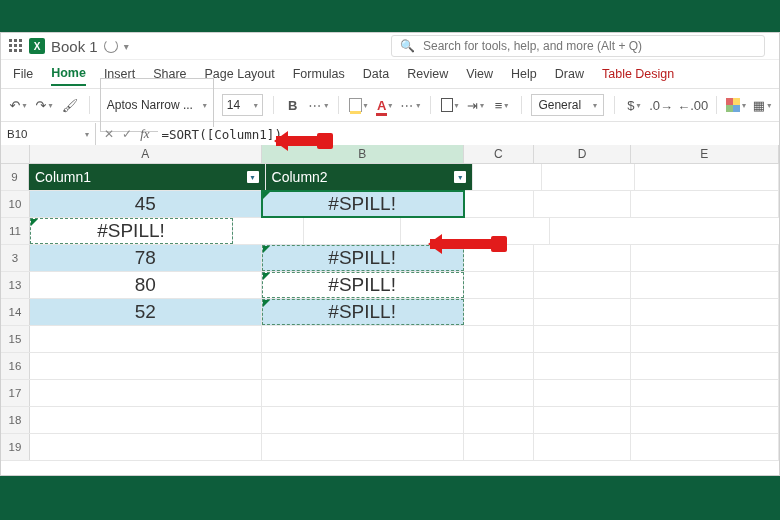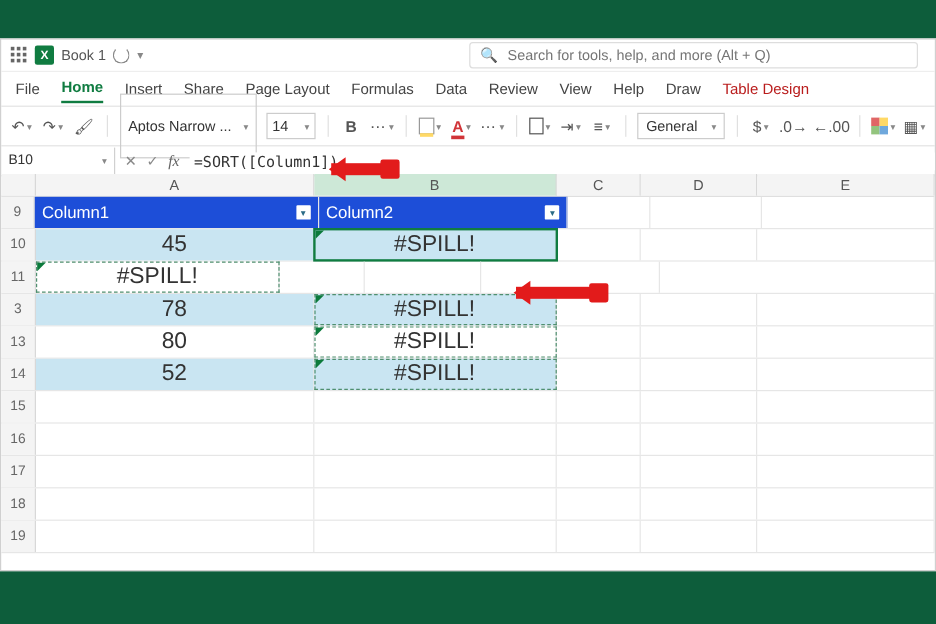--- a/index.html
+++ b/index.html
@@ -3,21 +3,21 @@
 <meta charset="utf-8">
 <style>
   html,body{margin:0;padding:0;font-family:"Segoe UI",Arial,sans-serif;font-size:12px;color:#333;background:#0d5d3b}
   .stage{width:780px;height:520px;position:relative;overflow:hidden;background:#0d5d3b}
   .app{position:absolute;left:0;top:32px;width:780px;height:444px;background:#fff;border:1px solid #d0d0d0;box-sizing:border-box}
   
   .titlebar{height:26px;display:flex;align-items:center;padding:0 8px;gap:6px;border-bottom:1px solid #eee}
   .waffle{width:14px;height:14px;display:grid;grid-template-columns:repeat(3,3px);grid-template-rows:repeat(3,3px);gap:2px}
   .waffle span{background:#666;width:3px;height:3px}
   .xl-badge{width:16px;height:16px;background:#107c41;border-radius:2px;display:flex;align-items:center;justify-content:center;color:#fff;font-size:10px;font-weight:bold}
-  .titlebar .name{font-size:12px;color:#555}
+  .titlebar .name{font-size:15px;color:#555}
   .sync{width:12px;height:12px;border:1.5px solid #888;border-radius:50%;border-top-color:transparent}
   .chev{font-size:10px;color:#888}
   .search{margin-left:auto;margin-right:6px;width:356px;height:20px;border:1px solid #ddd;border-radius:3px;display:flex;align-items:center;padding:0 8px;gap:6px;color:#888}
   .search .mag{font-size:12px}
   .search input{border:none;outline:none;flex:1;font-size:12px;color:#888;background:transparent}
   
   .tabs{height:28px;display:flex;align-items:center;gap:18px;padding:0 12px;border-bottom:1px solid #e3e3e3}
   .tabs .tab{font-size:12.5px;color:#444;padding:4px 0;cursor:pointer}
   .tabs .tab.active{color:#107c41;border-bottom:2px solid #107c41;font-weight:600}
   .tabs .tab.td{color:#b91c1c}
@@ -53,21 +53,21 @@
   .grid-wrap{position:absolute;top:112px;left:0;right:0;bottom:0;overflow:hidden}
   .colheads{display:flex;height:18px;border-bottom:1px solid #d8d8d8}
   .rh-corner{width:28px;border-right:1px solid #d8d8d8;background:#f4f4f4}
   .ch{border-right:1px solid #d8d8d8;background:#f4f4f4;display:flex;align-items:center;justify-content:center;font-size:12px;color:#555}
   .ch.sel{background:#cde8d7}
   .rows{}
   .row{display:flex;height:26px;border-bottom:1px solid #e6e6e6}
   .rh{width:28px;border-right:1px solid #d8d8d8;background:#f4f4f4;display:flex;align-items:center;justify-content:center;font-size:11.5px;color:#666}
   .cell{border-right:1px solid #e6e6e6;display:flex;align-items:center;justify-content:center;font-size:19px;position:relative}
   .wA{width:232px}.wB{width:202px}.wC{width:70px}.wD{width:96px}.wE{width:148px}
-  .thead{background:#1d4ed8;color:#fff;justify-content:flex-start;padding:0 6px;font-size:14px}
+  .thead{background:#14532d;color:#fff;justify-content:flex-start;padding:0 6px;font-size:14px}
   .thead .dd-table{margin-left:auto;width:12px;height:12px;background:#fff;display:flex;align-items:center;justify-content:center;color:#2b6b86;font-size:8px;border-radius:1px}
   .band{background:#c9e5f2}
   .spill-border{outline:1.5px dashed #4f8f6f;outline-offset:-1px}
   .active-cell{outline:2px solid #107c41;outline-offset:-1px}
   .err-tri{position:absolute;left:1px;top:1px;width:0;height:0;border-top:7px solid #0b7a3b;border-right:7px solid transparent}
 </style>
 </head>
 <body>
 <div class="stage">
 <div class="app">

